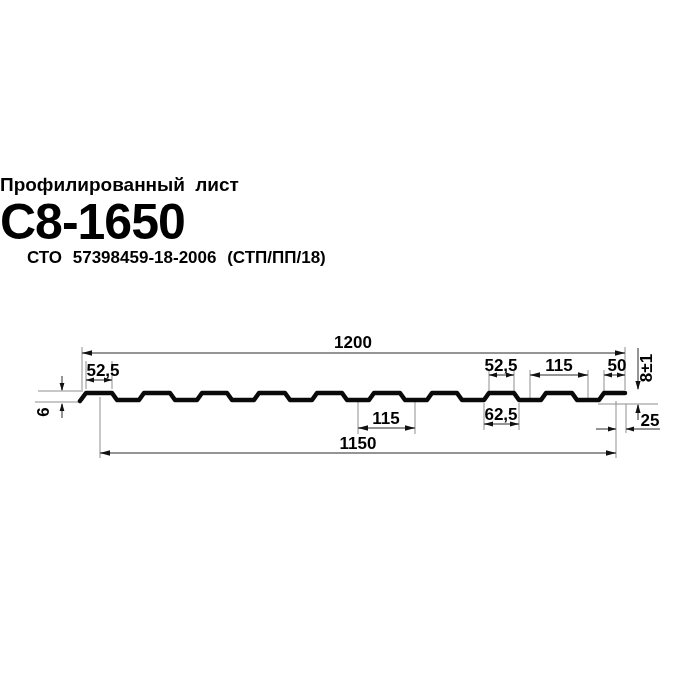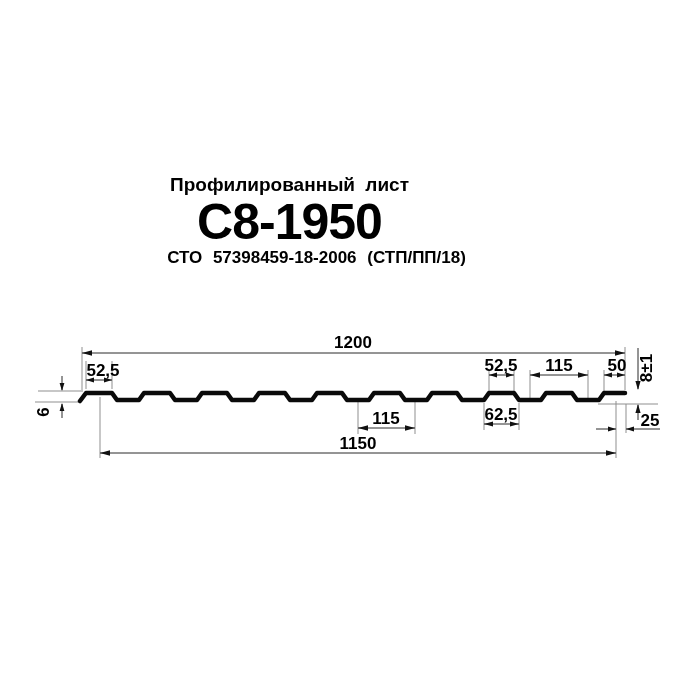--- a/index.html
+++ b/index.html
@@ -6,40 +6,40 @@
   body{
     width:700px;height:700px;
     background:#ffffff;
     position:relative;
     overflow:hidden;
     font-family:"Liberation Sans", sans-serif;
     color:#000;
   }
   .hline{
     position:absolute;left:0;width:579px;
-    text-align:center;font-weight:bold;line-height:1;
+    text-align:left;font-weight:bold;line-height:1;
     white-space:nowrap;
   }
   .h-sub{top:175px;font-size:19px;word-spacing:5px;}
   .h-title{top:197px;font-size:50px;letter-spacing:-1px;}
   .h-std{top:249px;font-size:17px;word-spacing:6px;padding-left:27px;}
   svg{position:absolute;left:0;top:0;}
   .dimtxt{
     font-family:"Liberation Sans", sans-serif;
     font-weight:bold;font-size:17px;fill:#000;
   }
   .ext{stroke:#8f8f8f;stroke-width:1;}
   .dim{stroke:#2b2b2b;stroke-width:1;}
   .ah{fill:#111;stroke:none;}
 </style>
 </head>
 <body>
 
 <div class="hline h-sub">Профилированный лист</div>
-<div class="hline h-title">С8-1950</div>
+<div class="hline h-title">С8-1650</div>
 <div class="hline h-std">СТО 57398459-18-2006 (СТП/ПП/18)</div>
 
 <svg width="700" height="700" viewBox="0 0 700 700">
 
   <g>
     <line class="ext" x1="82" y1="347" x2="82" y2="390"></line>
     <line class="ext" x1="625" y1="347" x2="625" y2="390"></line>
     <line class="ext" x1="86" y1="361" x2="86" y2="389"></line>
     <line class="ext" x1="112" y1="361" x2="112" y2="389"></line>
     <line class="ext" x1="489" y1="370" x2="489" y2="391"></line>

